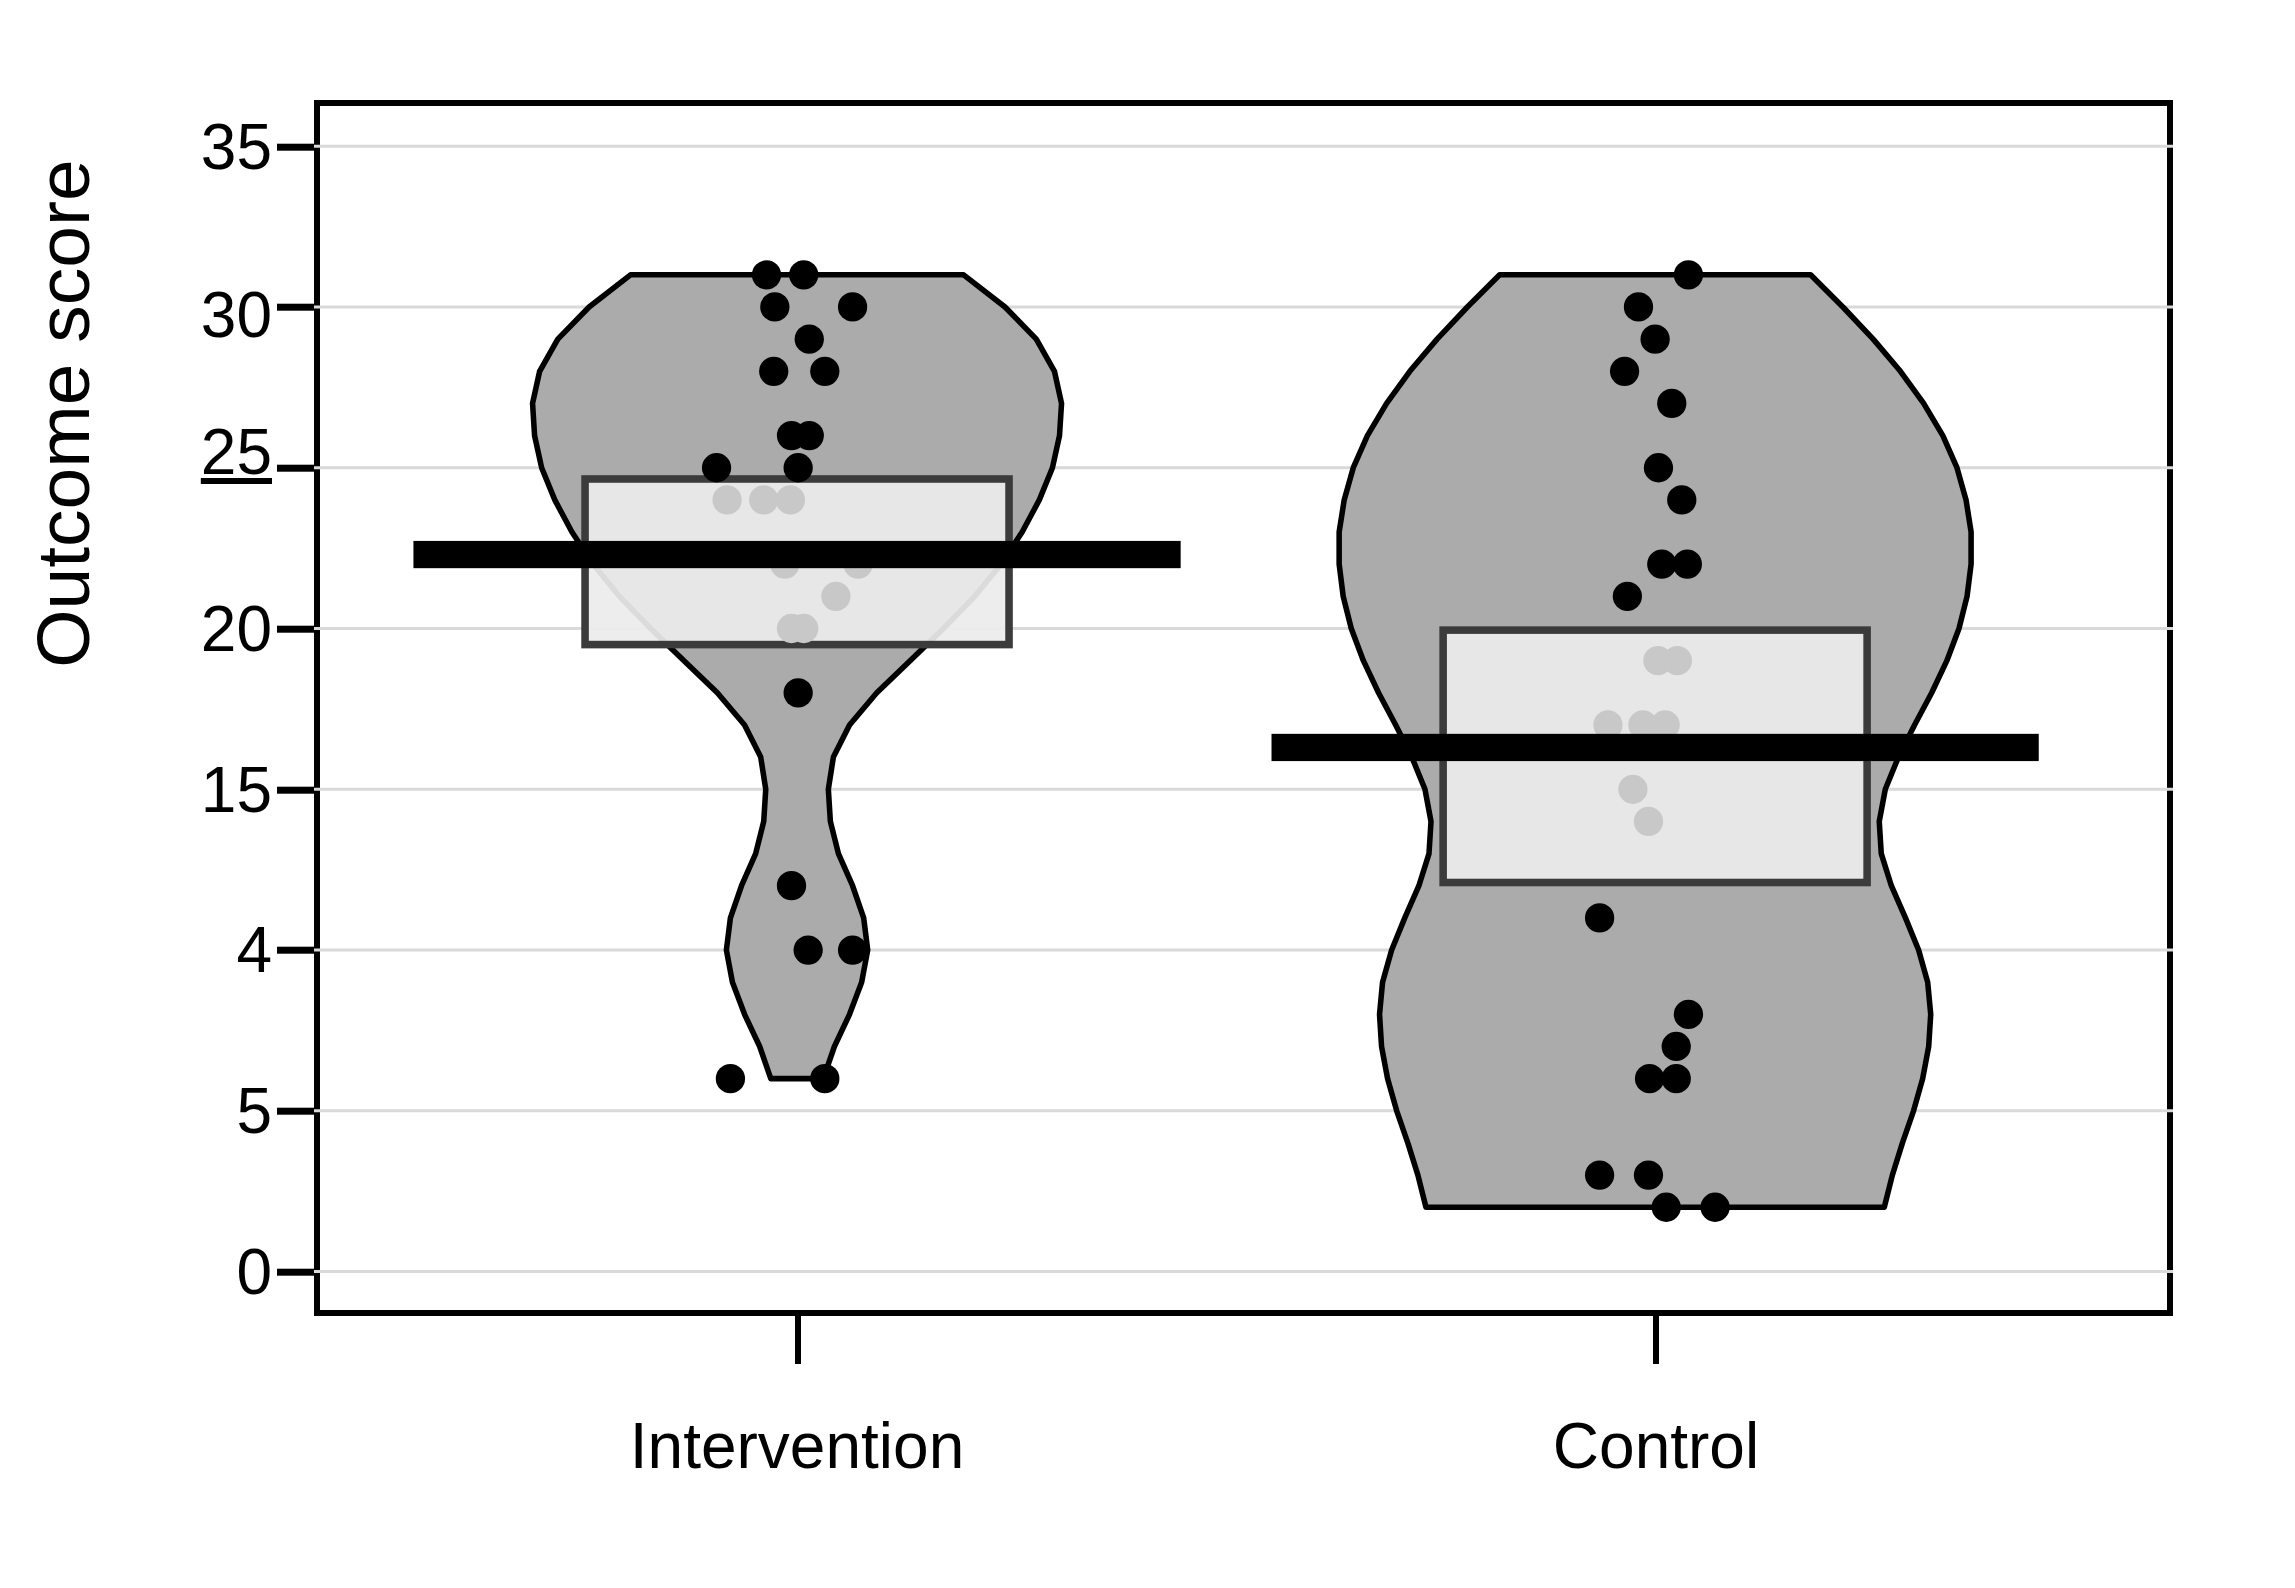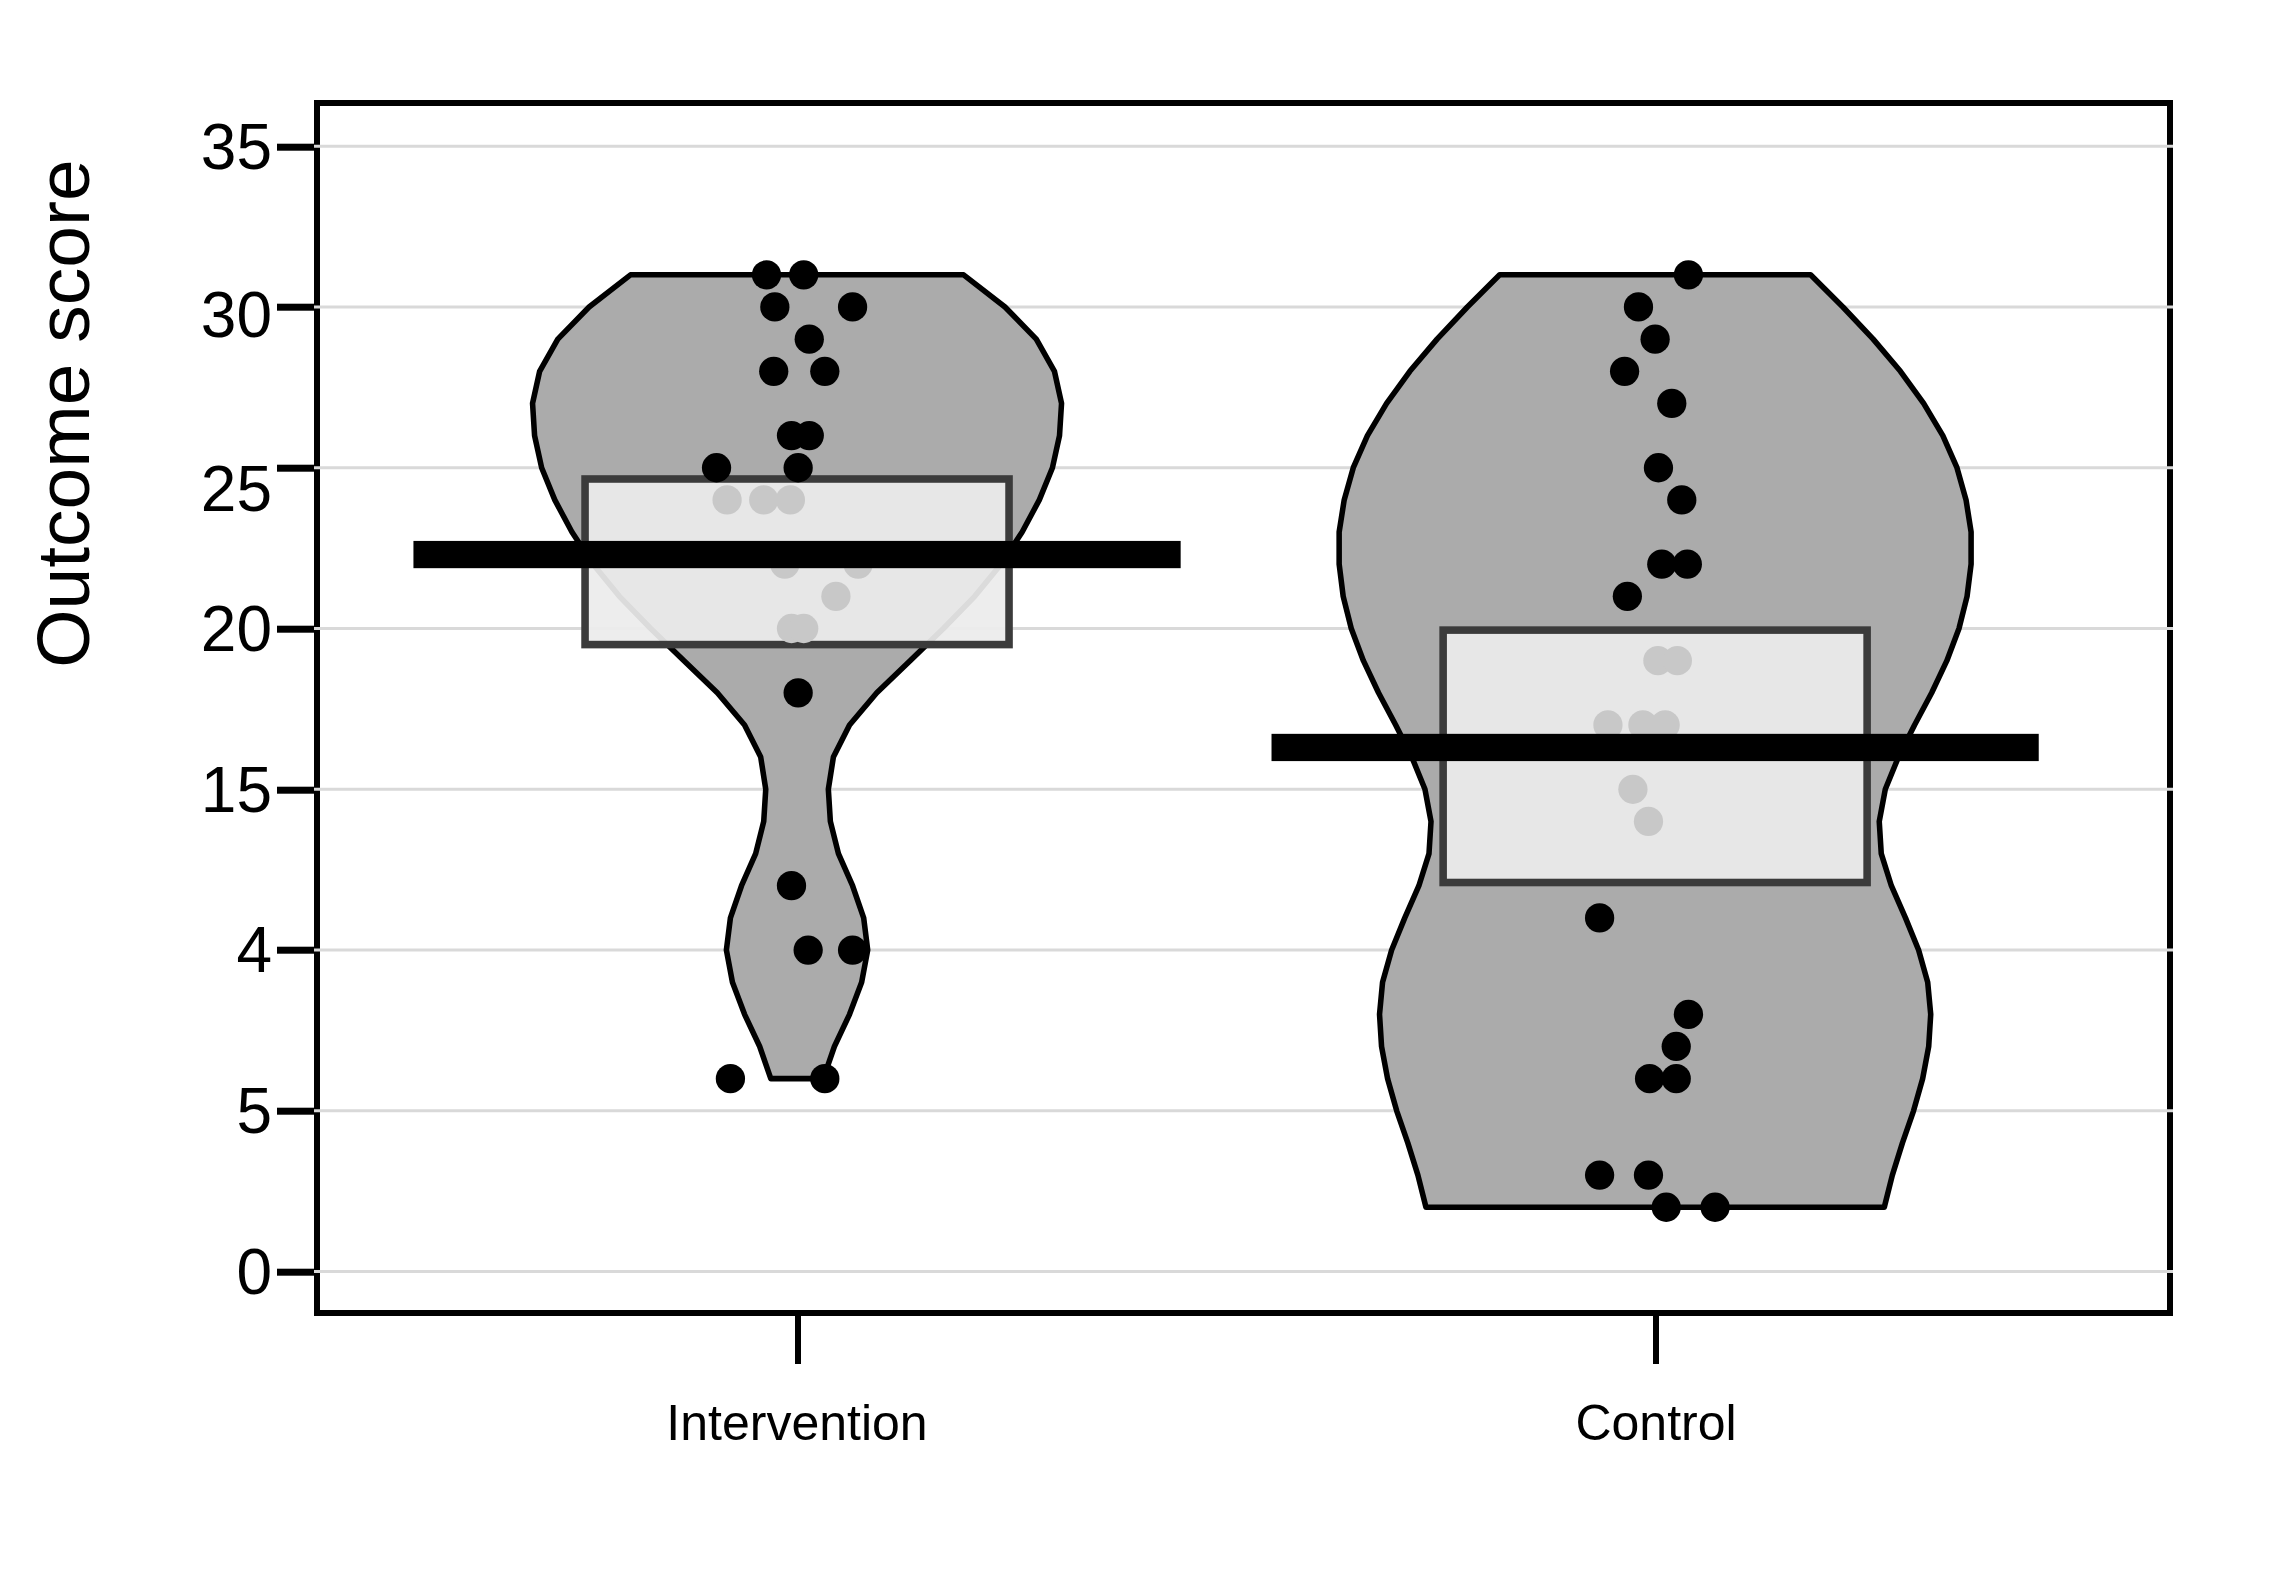--- a/index.html
+++ b/index.html
@@ -20,35 +20,35 @@
   #ytick-labels{position:absolute;left:121px;top:0;width:151px;height:1550px;}
   .ytick-mark{position:absolute;height:6.6px;width:38px;background:#000;transform:translateY(-50%);}
   #ytick-marks{position:absolute;left:277px;top:0;width:40px;height:1589px;}
   #plotframe{
     position:absolute;left:314px;top:100px;width:1859px;height:1216px;
     border:6.6px solid #000;box-sizing:border-box;background:#fff;
   }
   #plotsvg{position:absolute;left:314px;top:100px;}
   .xtick-mark{position:absolute;width:5.6px;background:#000;}
   .xtick-label{
-    position:absolute;font-size:50px;color:#000;line-height:1;
-    transform:translateX(-50%);white-space:nowrap;
+    position:absolute;font-size:64px;color:#000;line-height:1;
+    transform:translateX(-50%);white-space:nowrap;margin-top:16px;
   }
 </style>
 </head>
 <body>
 
 <div id="root">
 
   <div id="ylabel">Outcome score</div>
 
   <div id="ytick-labels">
       <div class="ytick-label" style="top: 147px;">35</div>
       <div class="ytick-label" style="top: 315px;">30</div>
-      <div class="ytick-label" style="top: 489px;">25</div>
+      <div class="ytick-label" style="top: 452px; text-decoration: underline;">25</div>
       <div class="ytick-label" style="top: 629px;">20</div>
       <div class="ytick-label" style="top: 790px;">15</div>
       <div class="ytick-label" style="top: 950px;">4</div>
       <div class="ytick-label" style="top: 1111px;">5</div>
       <div class="ytick-label" style="top: 1272px;">0</div>
     </div>
   <div id="ytick-marks">
       <div class="ytick-mark" style="top: 147px;"></div>
       <div class="ytick-mark" style="top: 307px;"></div>
       <div class="ytick-mark" style="top: 468px;"></div>

